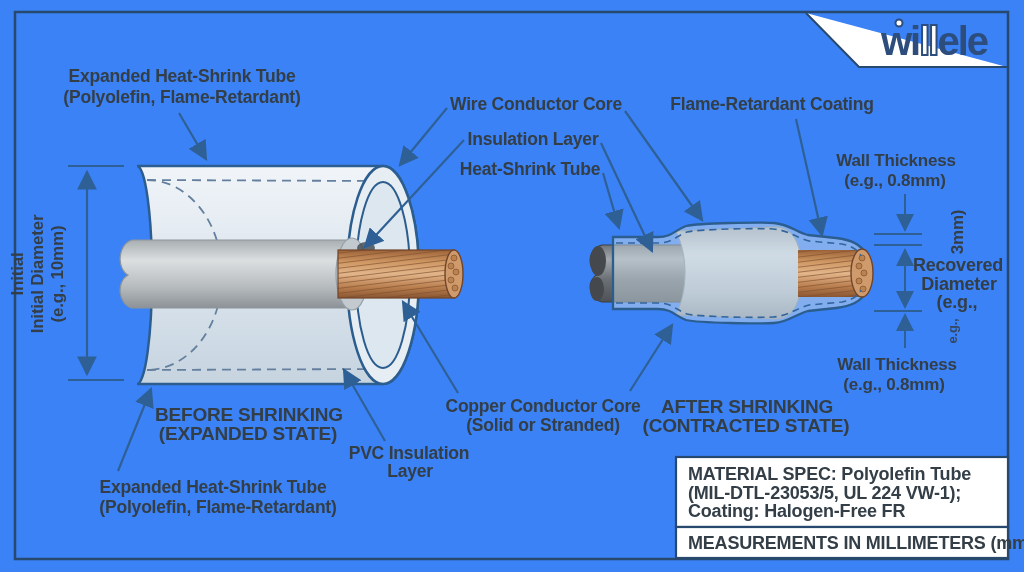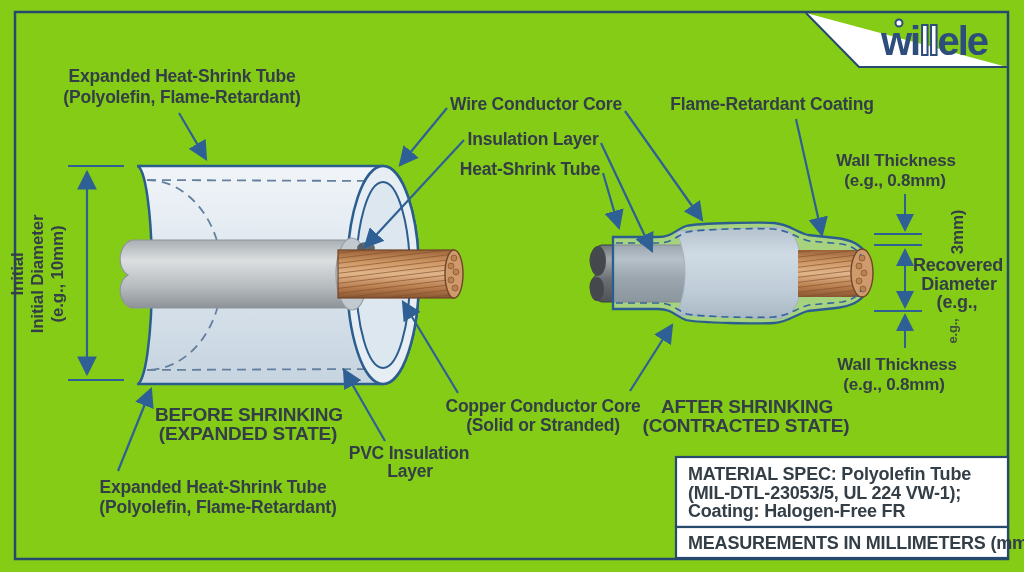--- a/index.html
+++ b/index.html
@@ -1,16 +1,16 @@
 <!DOCTYPE html>
 <html><head>
 <meta charset="utf-8">
 <style>
   html,body{margin:0;padding:0;background:#ffffff;}
-  #stage{position:relative;width:1024px;height:572px;background:#84cc16;overflow:hidden;}
+  #stage{position:relative;width:1024px;height:572px;background:#3b82f6;overflow:hidden;}
   svg{display:block;}
   text{font-family:"Liberation Sans",sans-serif;font-weight:bold;fill:#333e47;letter-spacing:-0.2px;}
   .lbl{font-size:17.5px;}
   .lbl16{font-size:17px;}
   .state{font-size:19px;}
   .spec{font-size:18px;}
   .logo{font-size:40px;letter-spacing:-2px;fill:#2d4d7c;}
   .dimtxt{font-size:18px;}
 </style>
 </head>

